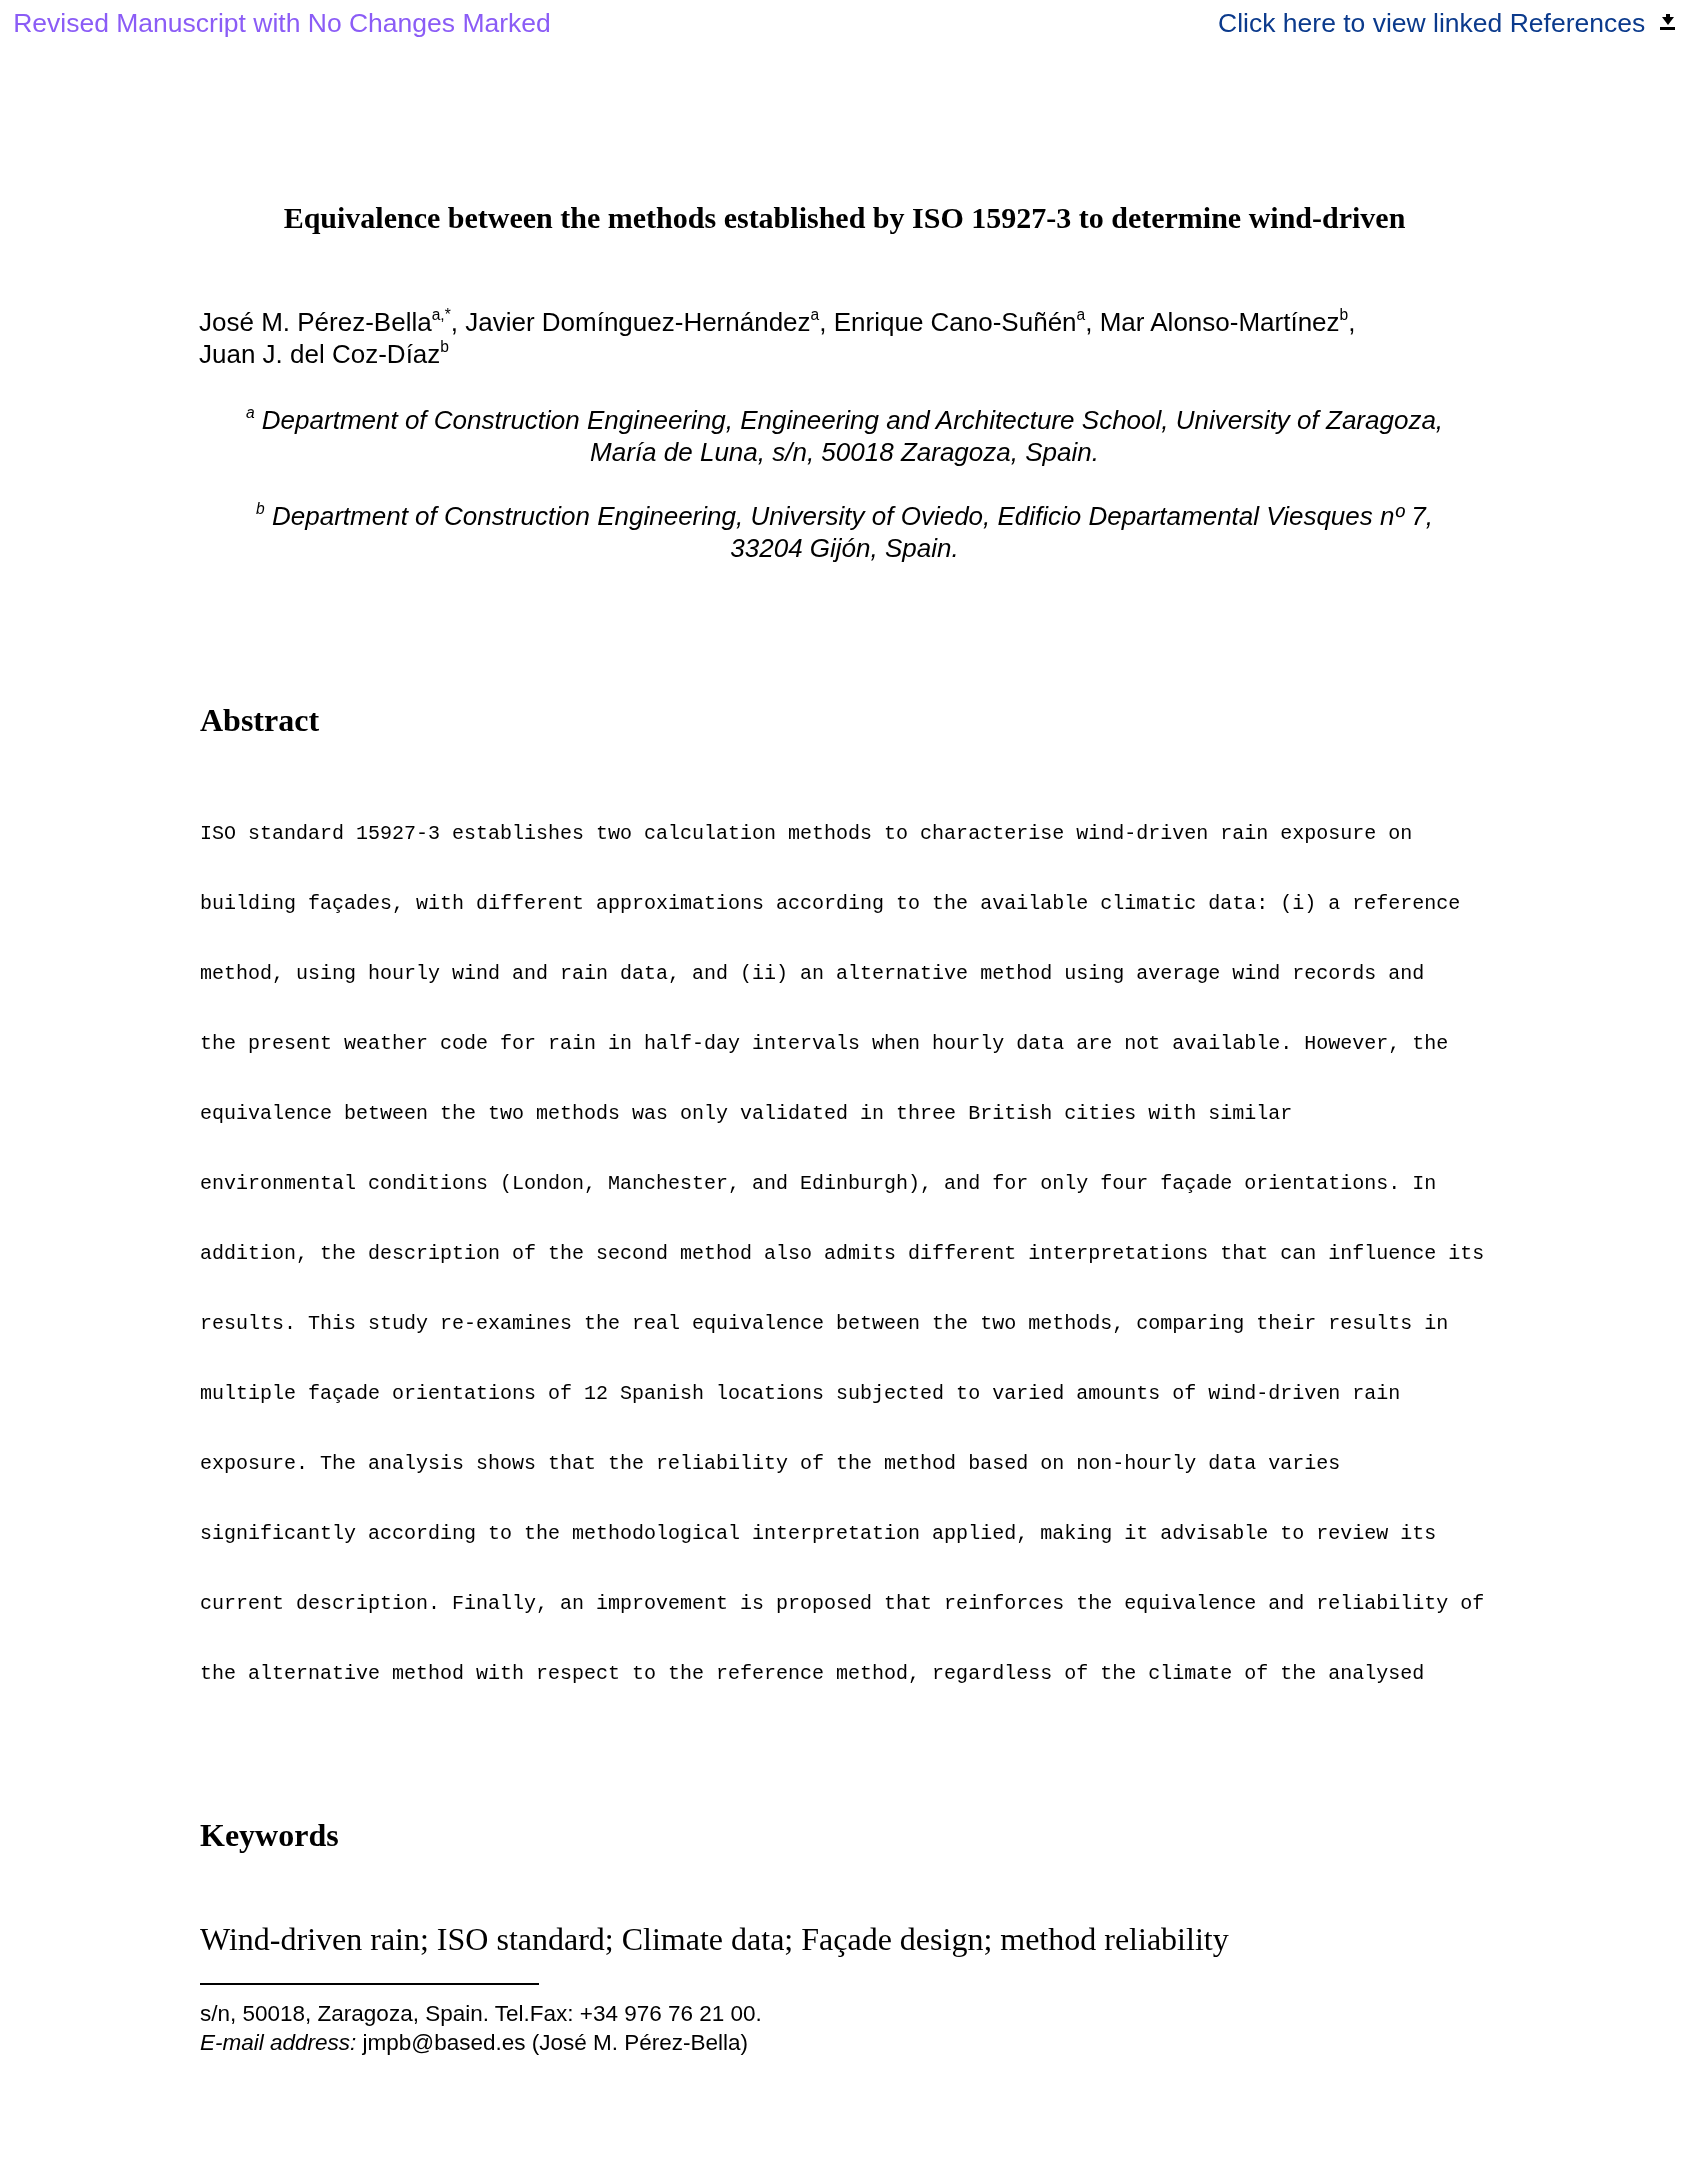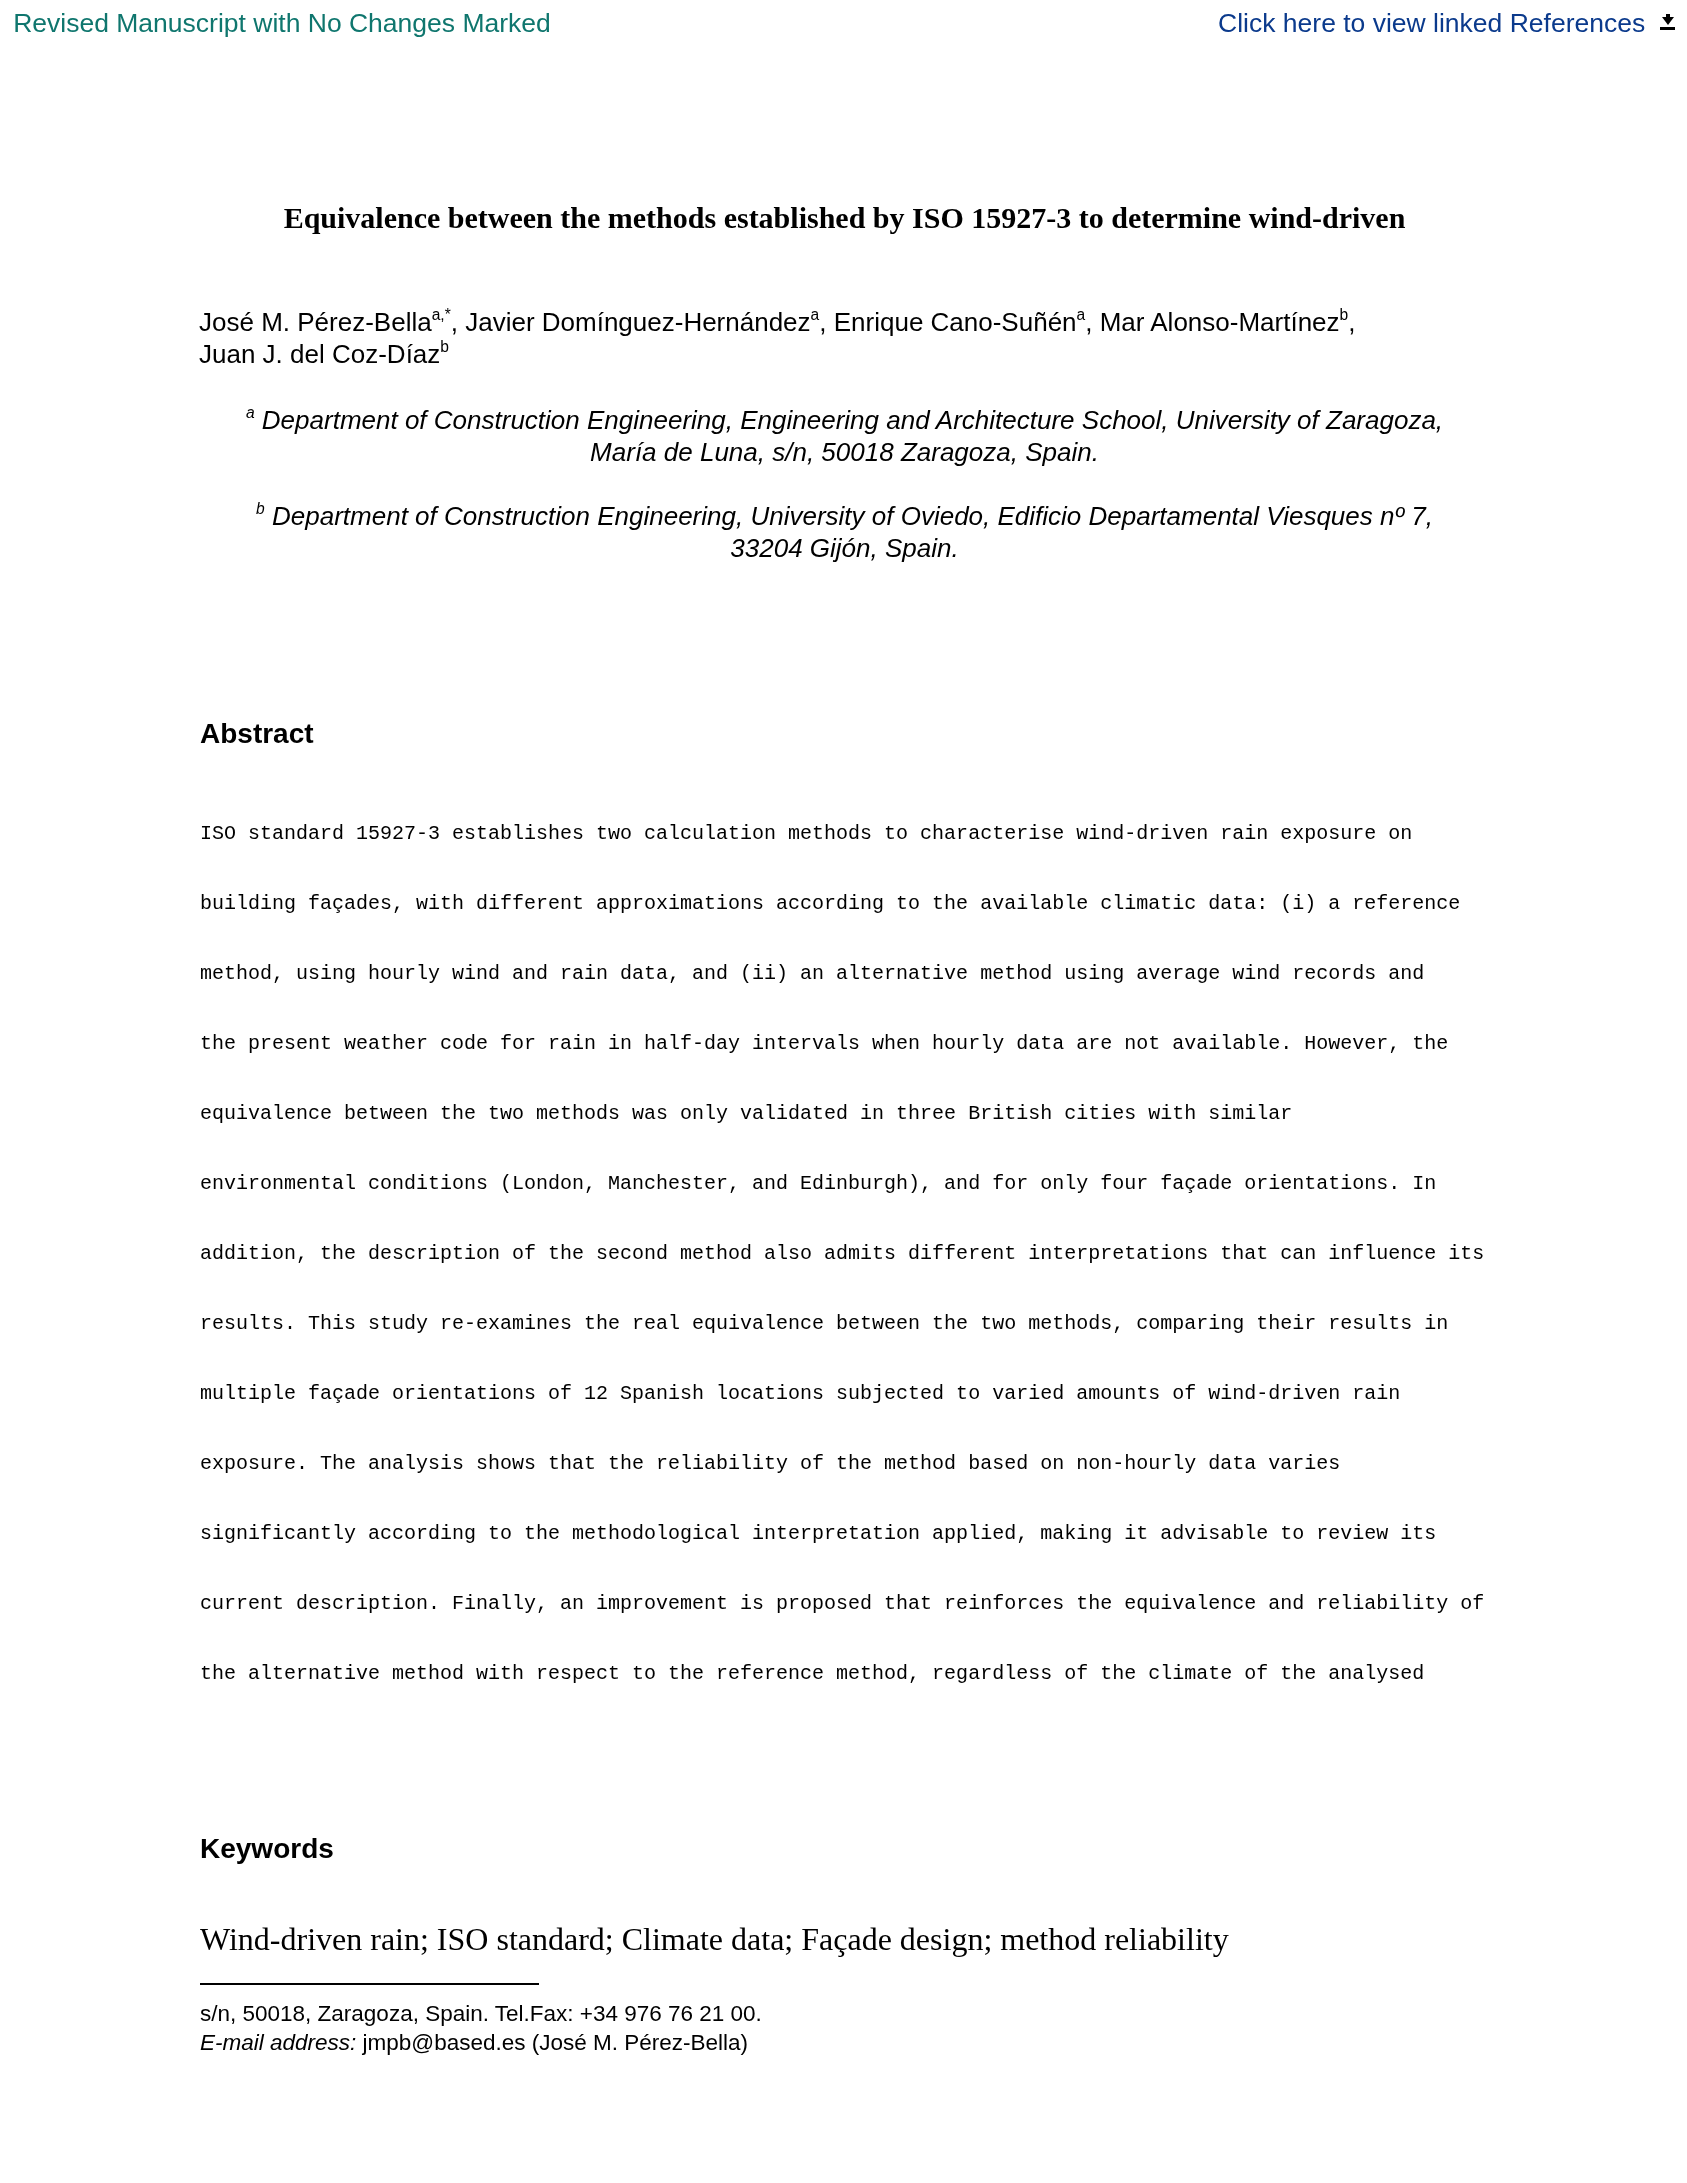--- a/index.html
+++ b/index.html
@@ -1,31 +1,31 @@
 <!DOCTYPE html>
 <html style="font-size:10.6px"><head>
 <meta charset="utf-8">
 <style>
   html, body { margin: 0; padding: 0; background: #ffffff; }
   body { width: 1688px; height: 2183px; position: relative; overflow: hidden; color: #000; }
-  .hdr-left { position: absolute; left: 13.2px; top: 8px; font-family: "Liberation Sans", sans-serif; font-size: 26.5px; color: #0f766e; }
+  .hdr-left { position: absolute; left: 13.2px; top: 8px; font-family: "Liberation Sans", sans-serif; font-size: 26.5px; color: #8b5cf6; }
   .hdr-right { position: absolute; right: 13.2px; top: 8px; font-family: "Liberation Sans", sans-serif; font-size: 26.5px; color: #0b3a8c; text-decoration: none; display: flex; align-items: center; gap: 15px; cursor: pointer; }
   .dl-icon { display: inline-block; width: 14.6px; height: 18.5px; position: relative; }
   .dl-icon .arrow { position: absolute; left: 1.3px; top: 2.6px; width: 0; height: 0; border-left: 6px solid transparent; border-right: 6px solid transparent; border-top: 8px solid #000; }
   .dl-icon .stem { position: absolute; left: 5.3px; top: 0; width: 4px; height: 4px; background: #000; }
   .dl-icon .bar { position: absolute; left: 0; top: 13.2px; width: 14.6px; height: 2.6px; background: #000; }
 
   .title { position: absolute; left: 199px; width: 1291px; top: 199px; text-align: center; font-family: "Liberation Serif", serif; font-weight: bold; font-size: 30px; line-height: 38px; }
   .authors { position: absolute; left: 199px; width: 1291px; top: 306px; text-align: left; font-family: "Liberation Sans", sans-serif; font-size: 26px; line-height: 32px; }
   .affil { position: absolute; left: 199px; width: 1291px; text-align: center; font-family: "Liberation Sans", sans-serif; font-style: italic; font-size: 26px; line-height: 32px; }
   .affil-a { top: 404px; }
   .affil-b { top: 500px; }
   sup { font-size: 60%; line-height: 0; position: relative; top: -0.1em; vertical-align: super; }
 
-  .section-head { position: absolute; left: 200px; font-family: Liberation Sans, sans-serif; font-weight: bold; font-size: 28px; margin-top: 16px; }
+  .section-head { position: absolute; left: 200px; font-family: Liberation Serif, serif; font-weight: bold; font-size: 32px; }
   .abstract-head { top: 702px; }
   .keywords-head { top: 1817px; }
 
   .abstract-body { position: absolute; left: 200px; width: 1297px; top: 799px; font-family: Liberation Mono, monospace; font-size: 20px; line-height: 70px; }
   .abstract-body .line { display: block; white-space: nowrap; }
 
   .keywords-body { position: absolute; left: 200px; top: 1919px; font-family: "Liberation Serif", serif; font-size: 32px; line-height: 40px; }
 
   .fn-rule { position: absolute; left: 200px; top: 1983px; width: 339px; height: 2px; background: #000; }
   .footnote { position: absolute; left: 200px; width: 1297px; top: 1999px; font-family: "Liberation Sans", sans-serif; font-size: 22.5px; line-height: 29px; }

